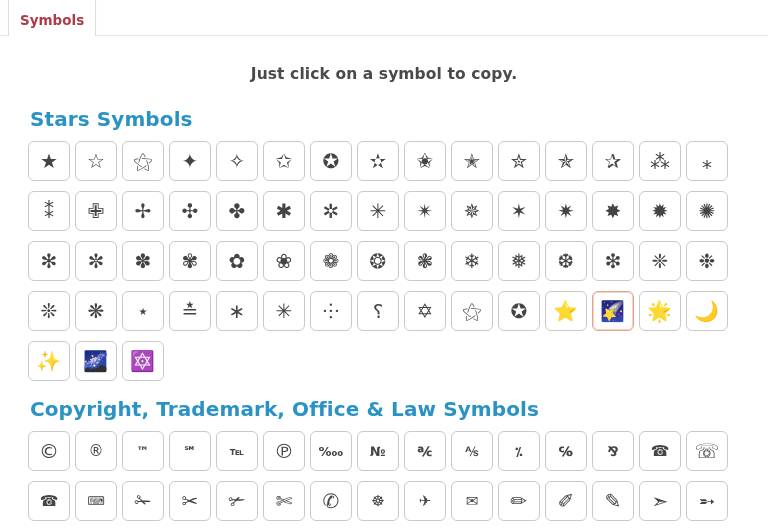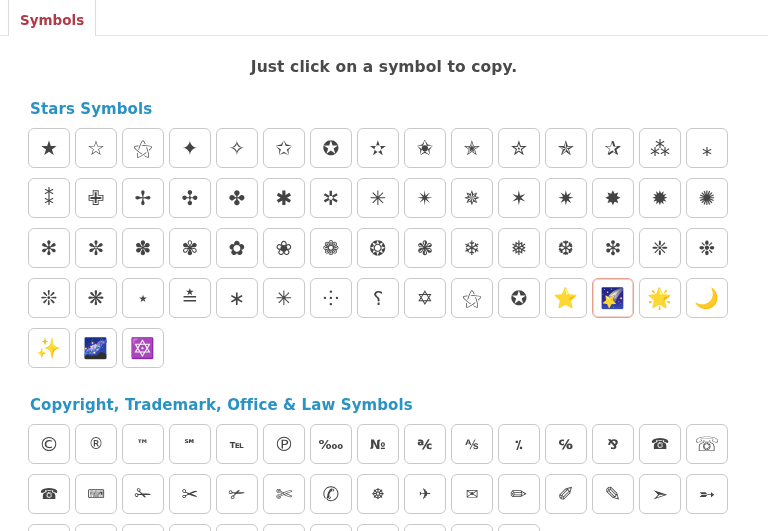--- a/index.html
+++ b/index.html
@@ -48,34 +48,34 @@
     border-color: #dddddd;
     box-shadow: 0 -1px 2px rgba(0,0,0,0.04);
   }
 
   
   .headline {
     text-align: center;
     font-size: 15.5px;
     font-weight: bold;
     color: #4a4a4a;
-    margin-top: 22px;
+    margin-top: 29px;
     letter-spacing: 0.1px;
   }
 
   
   .section { padding: 0 28px; }
   .section-title {
     color: #2a93c4;
-    font-size: 15px;
+    font-size: 20px;
     font-weight: bold;
     margin: 24px 0 10px 2px;
     letter-spacing: 0.1px;
   }
-  .section-title.s2 { margin-top: 28px; }
+  .section-title.s2 { margin-top: 16px; }
 
   .grid {
     display: flex;
     flex-wrap: wrap;
     gap: 5px;
   }
   .cell {
     width: 42px;
     height: 40px;
     border: 1px solid #c9c9c9;

